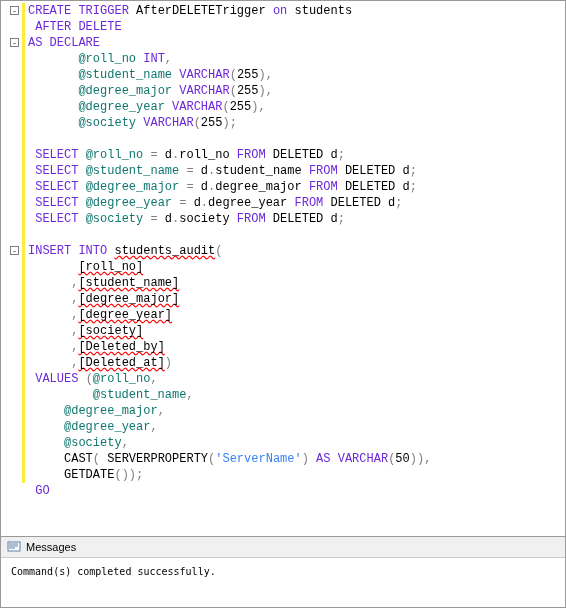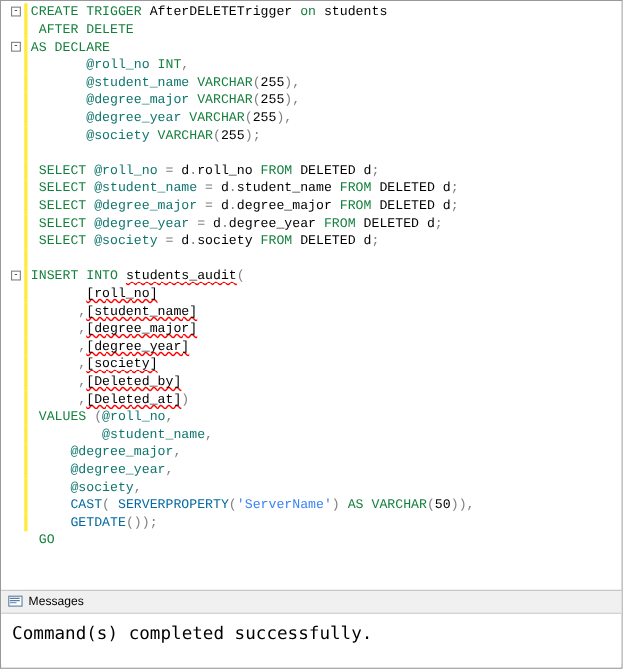--- a/index.html
+++ b/index.html
@@ -45,22 +45,22 @@
     height: 9px;
     border: 1px solid #808080;
     background: #fff;
     top: 3px;
     font-size: 8px;
     line-height: 7px;
     text-align: center;
     color: #000;
     cursor: pointer;
   }
-  .kw { color: #15803d; }
-  .fn { color: #0369a1; }
+  .kw { color: #6d28d9; }
+  .fn { color: #000000; }
   .str { color: #3b82f6; }
   .var { color: #0f766e; }
   .plain { color: #000; }
   .gray { color: #808080; }
   .squiggle { 
     text-decoration: underline wavy #ff0000;
     text-decoration-skip-ink: none;
     margin-top: 12px;
   }
   .messages-pane {
@@ -79,21 +79,21 @@
     gap: 5px;
   }
   .msg-icon {
     width: 14px;
     height: 14px;
     display: inline-block;
   }
   .messages-body {
     padding: 8px 10px;
     font-family: Consolas, monospace;
-    font-size: 16px;
+    font-size: 10px;
   }
 </style>
 </head>
 <body>
 
 <div class="editor-pane">
   <div class="gutter"></div>
   <div class="code-area" id="code-area"><div class="line"><div class="fold">-</div><span class="kw">CREATE</span><span class="plain"> </span><span class="kw">TRIGGER</span><span class="plain"> AfterDELETETrigger </span><span class="kw">on</span><span class="plain"> students</span></div><div class="line"><span class="plain"> </span><span class="kw">AFTER</span><span class="plain"> </span><span class="kw">DELETE</span></div><div class="line"><div class="fold">-</div><span class="kw">AS</span><span class="plain"> </span><span class="kw">DECLARE</span></div><div class="line"><span class="plain">       </span><span class="var">@roll_no</span><span class="plain"> </span><span class="kw">INT</span><span class="gray">,</span></div><div class="line"><span class="plain">       </span><span class="var">@student_name</span><span class="plain"> </span><span class="kw">VARCHAR</span><span class="gray">(</span><span class="plain">255</span><span class="gray">)</span><span class="gray">,</span></div><div class="line"><span class="plain">       </span><span class="var">@degree_major</span><span class="plain"> </span><span class="kw">VARCHAR</span><span class="gray">(</span><span class="plain">255</span><span class="gray">)</span><span class="gray">,</span></div><div class="line"><span class="plain">       </span><span class="var">@degree_year</span><span class="plain"> </span><span class="kw">VARCHAR</span><span class="gray">(</span><span class="plain">255</span><span class="gray">)</span><span class="gray">,</span></div><div class="line"><span class="plain">       </span><span class="var">@society</span><span class="plain"> </span><span class="kw">VARCHAR</span><span class="gray">(</span><span class="plain">255</span><span class="gray">);</span></div><div class="line"><span class="plain"> </span></div><div class="line"><span class="plain"> </span><span class="kw">SELECT</span><span class="plain"> </span><span class="var">@roll_no</span><span class="plain"> </span><span class="gray">=</span><span class="plain"> d</span><span class="gray">.</span><span class="plain">roll_no </span><span class="kw">FROM</span><span class="plain"> DELETED d</span><span class="gray">;</span></div><div class="line"><span class="plain"> </span><span class="kw">SELECT</span><span class="plain"> </span><span class="var">@student_name</span><span class="plain"> </span><span class="gray">=</span><span class="plain"> d</span><span class="gray">.</span><span class="plain">student_name </span><span class="kw">FROM</span><span class="plain"> DELETED d</span><span class="gray">;</span></div><div class="line"><span class="plain"> </span><span class="kw">SELECT</span><span class="plain"> </span><span class="var">@degree_major</span><span class="plain"> </span><span class="gray">=</span><span class="plain"> d</span><span class="gray">.</span><span class="plain">degree_major </span><span class="kw">FROM</span><span class="plain"> DELETED d</span><span class="gray">;</span></div><div class="line"><span class="plain"> </span><span class="kw">SELECT</span><span class="plain"> </span><span class="var">@degree_year</span><span class="plain"> </span><span class="gray">=</span><span class="plain"> d</span><span class="gray">.</span><span class="plain">degree_year </span><span class="kw">FROM</span><span class="plain"> DELETED d</span><span class="gray">;</span></div><div class="line"><span class="plain"> </span><span class="kw">SELECT</span><span class="plain"> </span><span class="var">@society</span><span class="plain"> </span><span class="gray">=</span><span class="plain"> d</span><span class="gray">.</span><span class="plain">society </span><span class="kw">FROM</span><span class="plain"> DELETED d</span><span class="gray">;</span></div><div class="line"><span class="plain"> </span></div><div class="line"><div class="fold">-</div><span class="kw">INSERT</span><span class="plain"> </span><span class="kw">INTO</span><span class="plain"> </span><span class="squiggle">students_audit</span><span class="gray">(</span></div><div class="line"><span class="plain">       </span><span class="squiggle">[roll_no]</span></div><div class="line"><span class="plain">      </span><span class="gray">,</span><span class="squiggle">[student_name]</span></div><div class="line"><span class="plain">      </span><span class="gray">,</span><span class="squiggle">[degree_major]</span></div><div class="line"><span class="plain">      </span><span class="gray">,</span><span class="squiggle">[degree_year]</span></div><div class="line"><span class="plain">      </span><span class="gray">,</span><span class="squiggle">[society]</span></div><div class="line"><span class="plain">      </span><span class="gray">,</span><span class="squiggle">[Deleted_by]</span></div><div class="line"><span class="plain">      </span><span class="gray">,</span><span class="squiggle">[Deleted_at]</span><span class="gray">)</span></div><div class="line"><span class="plain"> </span><span class="kw">VALUES</span><span class="plain"> </span><span class="gray">(</span><span class="var">@roll_no</span><span class="gray">,</span></div><div class="line"><span class="plain">         </span><span class="var">@student_name</span><span class="gray">,</span></div><div class="line"><span class="plain">     </span><span class="var">@degree_major</span><span class="gray">,</span></div><div class="line"><span class="plain">     </span><span class="var">@degree_year</span><span class="gray">,</span></div><div class="line"><span class="plain">     </span><span class="var">@society</span><span class="gray">,</span></div><div class="line"><span class="plain">     </span><span class="fn">CAST</span><span class="gray">(</span><span class="plain"> </span><span class="fn">SERVERPROPERTY</span><span class="gray">(</span><span class="str">'ServerName'</span><span class="gray">)</span><span class="plain"> </span><span class="kw">AS</span><span class="plain"> </span><span class="kw">VARCHAR</span><span class="gray">(</span><span class="plain">50</span><span class="gray">))</span><span class="gray">,</span></div><div class="line"><span class="plain">     </span><span class="fn">GETDATE</span><span class="gray">());</span></div><div class="line" style="border-left: 3px solid transparent;"><span class="plain"> </span><span class="kw">GO</span></div></div>
 </div>
 

